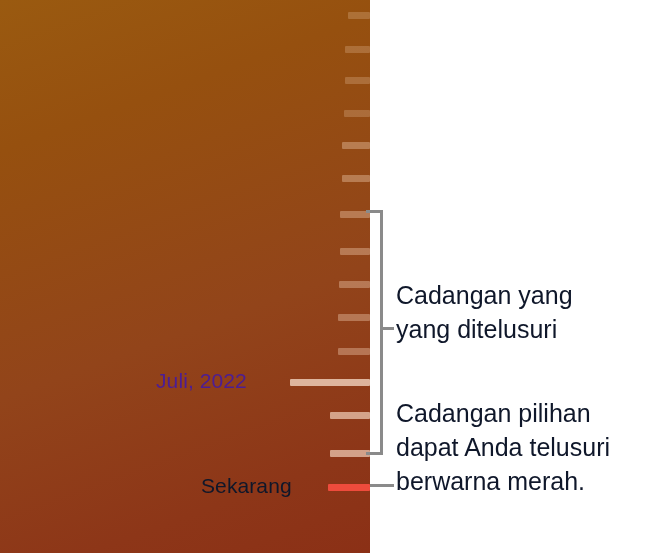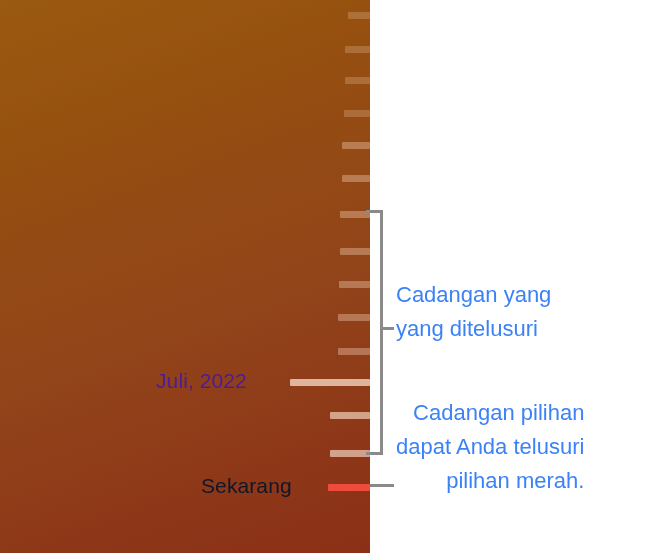--- a/index.html
+++ b/index.html
@@ -61,22 +61,22 @@
   .rule {
     position: absolute;
     background: #8a8a8a;
   }
   .rule-v { width: 3px; }
   .rule-h { height: 3px; }
 
   
   .callout-text {
     position: absolute;
-    color: #3b82f6;
-    font-size: 22px;
+    color: #0f172a;
+    font-size: 25px;
     line-height: 34px;
     white-space: nowrap;
   }
 </style>
 </head>
 <body>
 
 <div id="stage">
 
   <div id="timeline-panel"></div>
@@ -109,19 +109,19 @@
 
   <div class="rule rule-h" style="left:380px; top:327px; width:14px;"></div>
 
   <div class="callout-text" style="left:396px; top:278px;">
     <div>Cadangan yang</div>
     <div>yang ditelusuri</div>
   </div>
 
   <div class="rule rule-h" style="left:370px; top:484px; width:24px;"></div>
 
-  <div class="callout-text" style="left:396px; top:396px;text-align:right;">
+  <div class="callout-text" style="left:396px; top:396px;">
     <div>Cadangan pilihan</div>
     <div>dapat Anda telusuri</div>
-    <div>pilihan merah.</div>
+    <div>berwarna merah.</div>
   </div>
 
 </div>
 
 </body></html>

